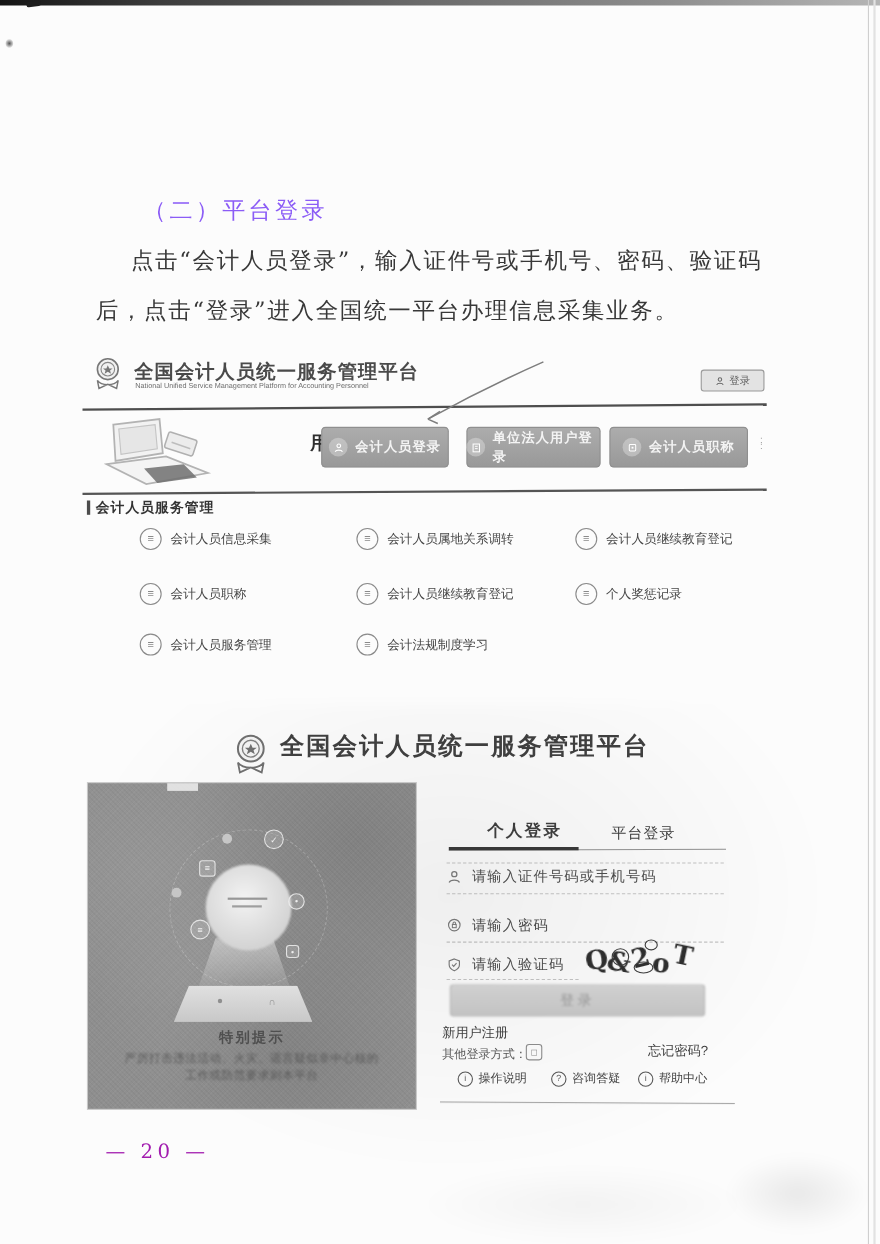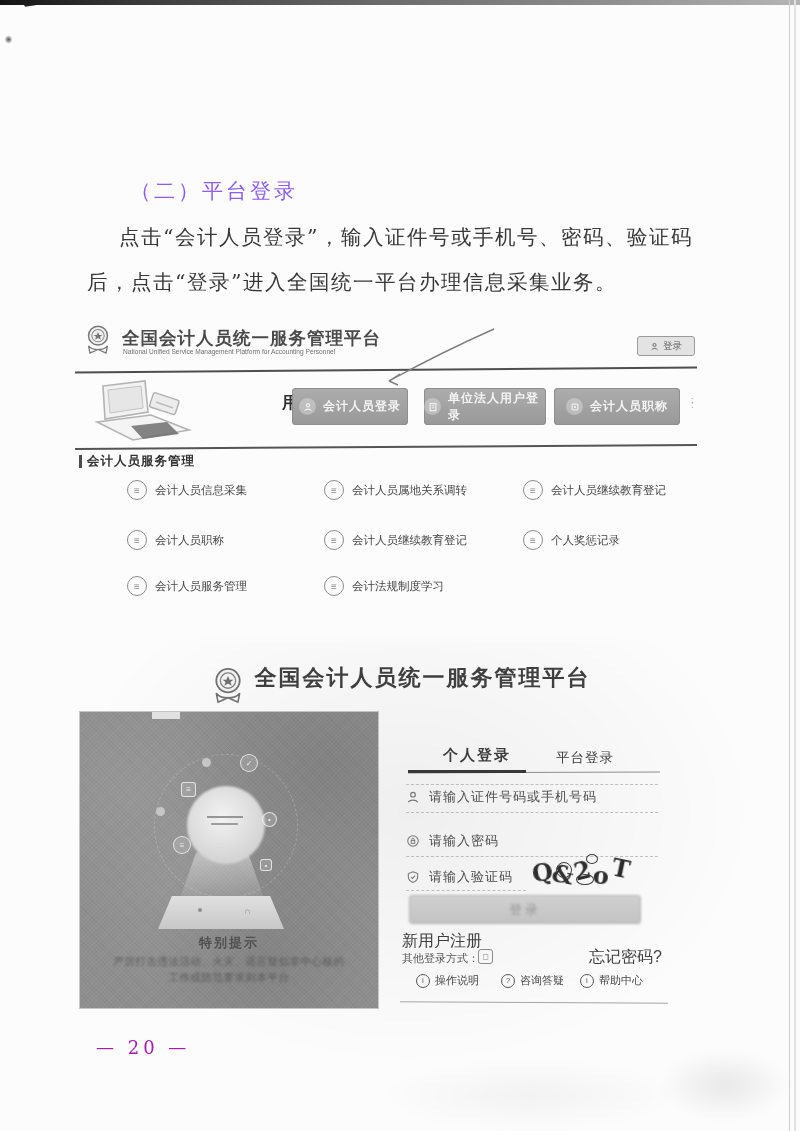--- a/index.html
+++ b/index.html
@@ -108,21 +108,21 @@
       font-size:13px;letter-spacing:1px;filter:blur(.4px);cursor:text;}
   .inrow svg{flex:0 0 auto;}
   .dashline{position:absolute;border-top:1px dashed rgba(110,110,110,.4);width:252px;left:6px;filter:blur(.3px);}
   .captcha{position:absolute;left:130px;top:122px;width:108px;height:40px;cursor:pointer;}
   .captcha span{position:absolute;font-size:24px;font-weight:bold;color:#2e2e2e;font-family:"DejaVu Serif",serif;filter:blur(.4px);}
   .cap-ring{position:absolute;border:1.6px solid #3a3a3a;border-radius:50%;filter:blur(.5px);}
   .login-btn{position:absolute;left:9px;top:165px;width:230px;height:27px;border:1px solid #b3b3b3;border-radius:3px;
       background:linear-gradient(#d0d0d0,#c3c3c3),repeating-linear-gradient(45deg,rgba(0,0,0,.02) 0 2px,transparent 2px 4px);
       display:flex;align-items:center;justify-content:center;
       font-size:13px;letter-spacing:3px;color:#979797;filter:blur(1px);cursor:pointer;}
-  .llink{position:absolute;font-size:16px;color:#3f3f3f;filter:blur(.4px);cursor:pointer;}
+  .llink{position:absolute;font-size:12px;color:#3f3f3f;filter:blur(.4px);cursor:pointer;}
   .reg{left:2px;top:201px;}
   .forgot{left:189px;top:217px;}
   .other{position:absolute;left:2px;top:221px;font-size:11px;color:#555;filter:blur(.5px);}
   .other-ic{position:absolute;left:78px;top:219px;width:13px;height:13px;border:1px solid #8a8a8a;border-radius:3px;
       color:#8a8a8a;font-size:8px;display:flex;align-items:center;justify-content:center;filter:blur(.4px);cursor:pointer;}
   .lfoot{position:absolute;top:243px;display:flex;align-items:center;gap:5px;font-size:11px;color:#444;filter:blur(.4px);cursor:pointer;}
   .lfoot .ci{width:12px;height:12px;border:1px solid #555;border-radius:50%;font-size:8px;
       display:flex;align-items:center;justify-content:center;color:#555;flex:0 0 auto;}
   .f1{left:16px;} .f2{left:101px;} .f3{left:180px;}
   .login-bottom-rule{position:absolute;left:0px;top:272px;width:268px;height:1px;background:#a5a5a5;

